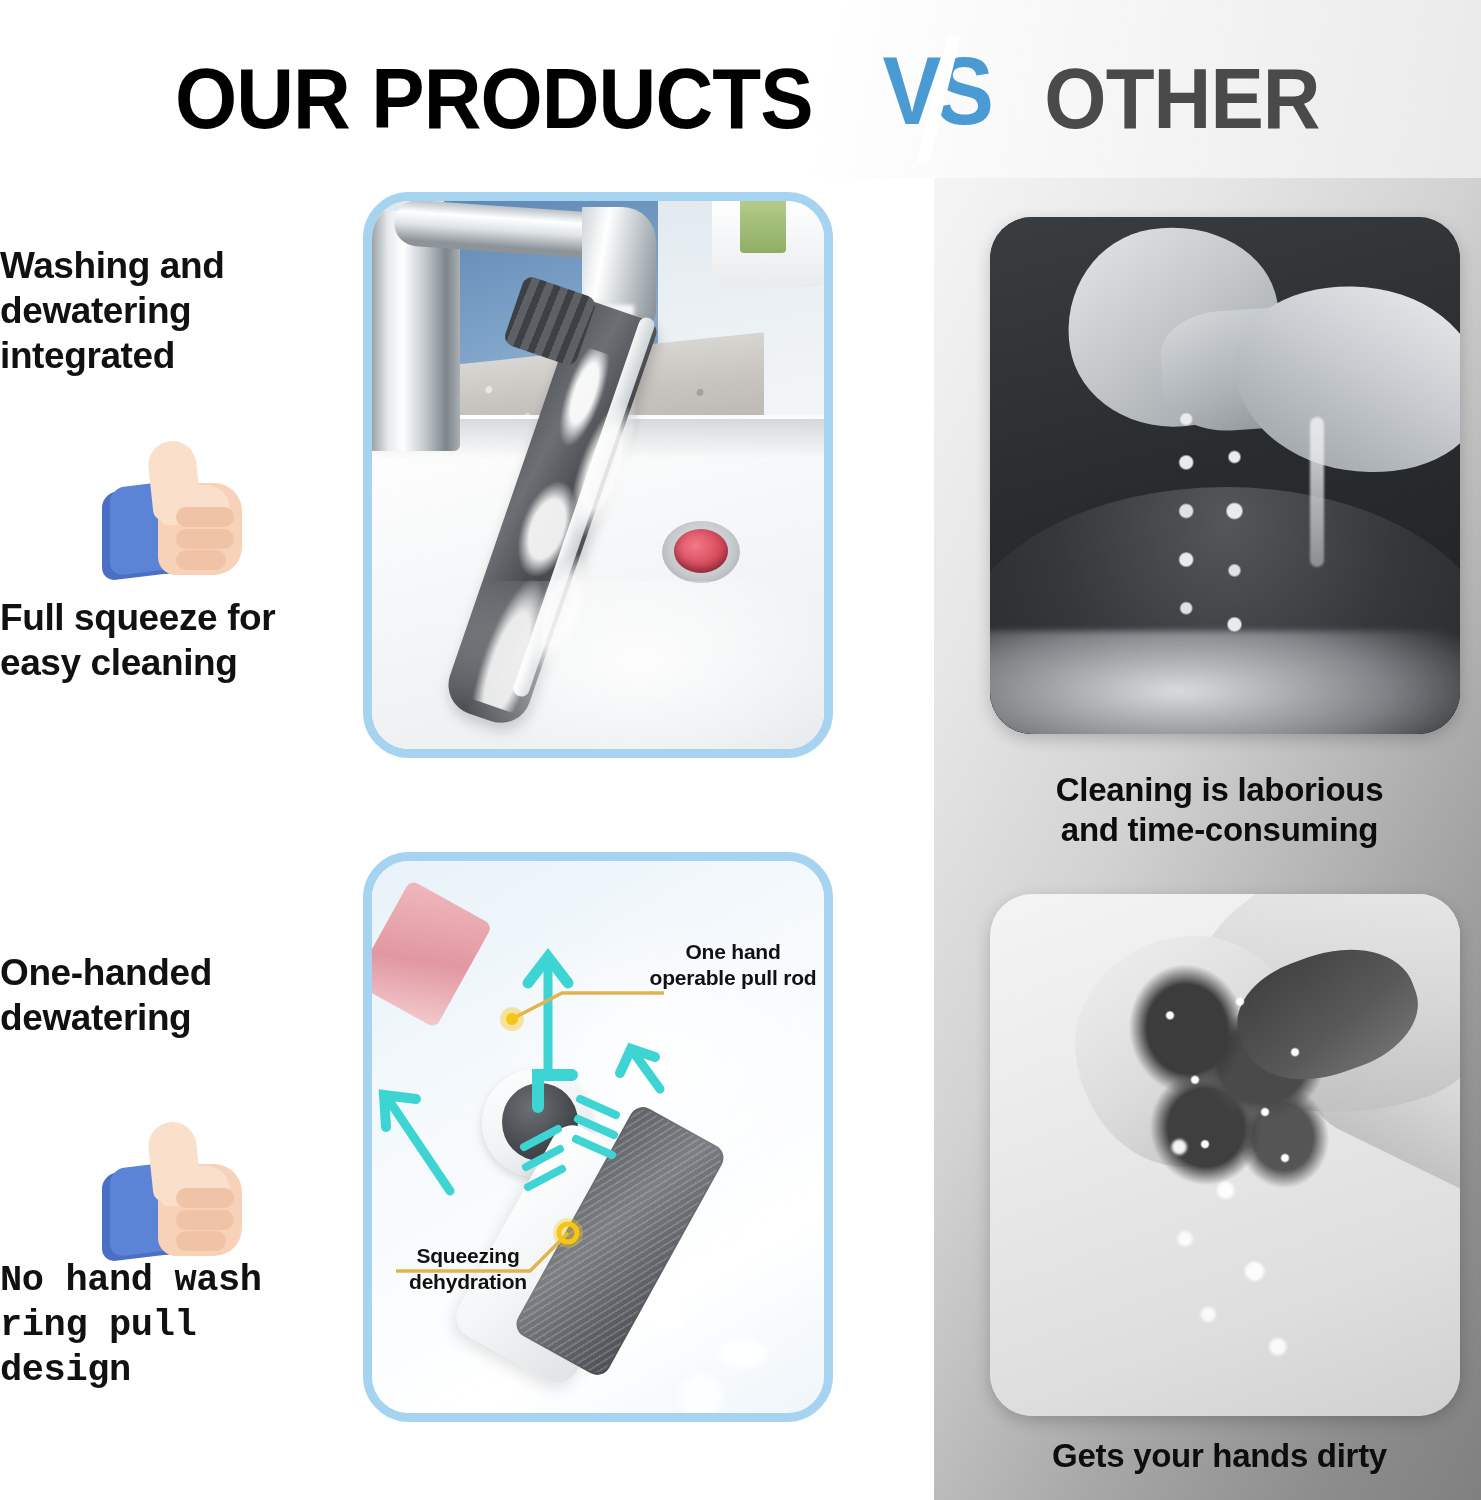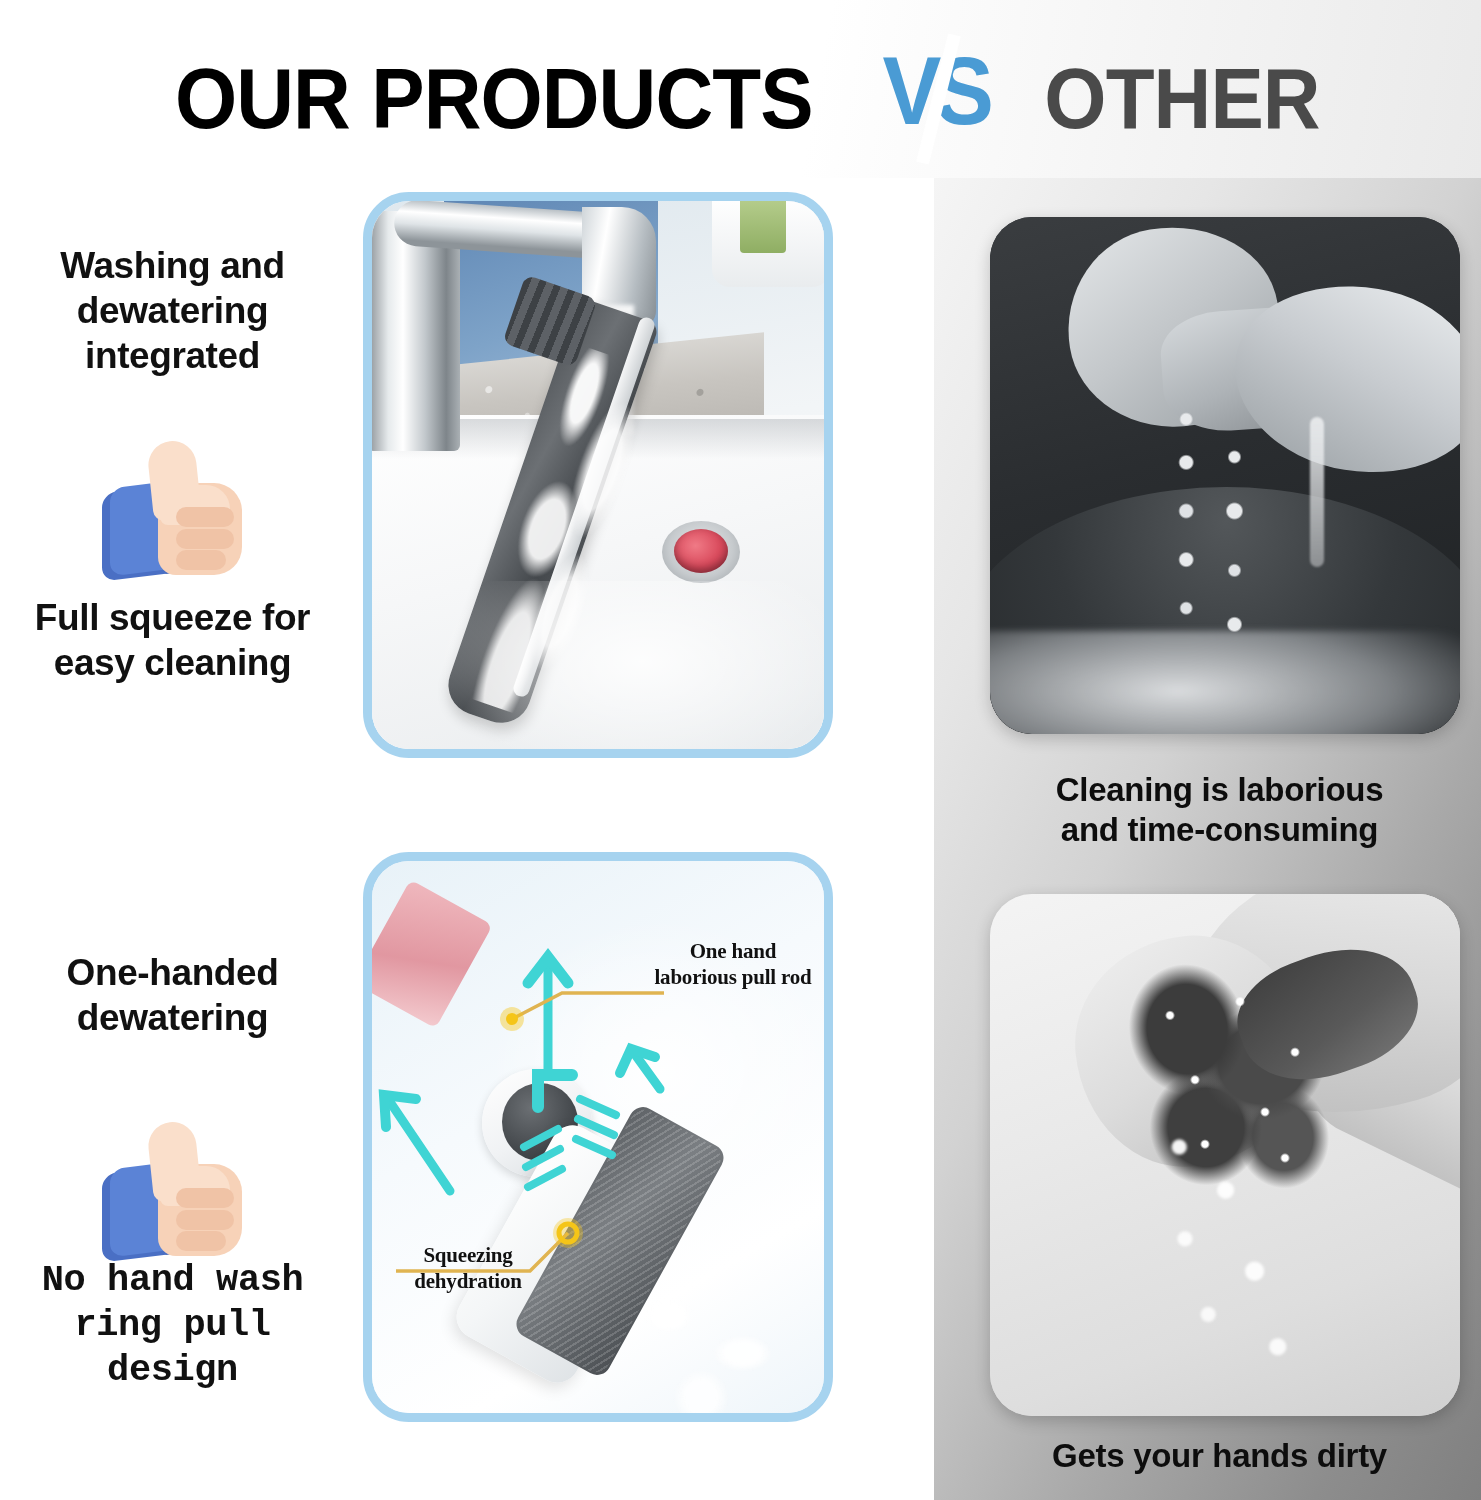--- a/index.html
+++ b/index.html
@@ -36,21 +36,21 @@
     font-size:96px; font-weight:bold; color:#4a9bd4;
     letter-spacing:-7px; line-height:1; text-align:center;
     transform:scaleX(.92); transform-origin:center;
   }
   #vs-slash{
     position:absolute; left:72px; top:-6px; width:13px; height:132px;
     background:#ffffff; transform:rotate(14deg); transform-origin:center;
   }
 
   
-  .left-col{ position:absolute; left:0; width:345px; text-align:center; }
+  .left-col{ position:absolute; left:0; width:345px; text-align:left; }
   .feat-line{
     font-size:37px; font-weight:bold; color:#111111; line-height:1.22;
     letter-spacing:-.4px;
   }
   #lt-block-a{ top:243px; }
   #lt-block-b{ top:595px; }
   #lt-block-c{ top:950px; }
   #lt-block-d{ top:1258px;font-family:Liberation Mono, monospace; }
 
   
@@ -91,21 +91,21 @@
 
   
   .photo-card{
     position:absolute;
     border:9px solid #a6d3ef;
     border-radius:46px;
     overflow:hidden;
     background:#eef6fb;
   }
   #card-top{ left:363px; top:192px; width:470px; height:566px; }
-  #card-bot{ left:363px; top:852px; width:470px; height:570px;font-family:Liberation Serif, serif; }
+  #card-bot{ left:363px; top:852px; width:470px; height:570px; }
 
   
   .scene{ position:absolute; inset:0; }
   #sc1-bg{ background:linear-gradient(170deg,#dfe8ee 0%,#f2f5f7 45%,#fbfcfd 100%); }
   #sc1-window{
     position:absolute; left:72px; top:-6px; width:214px; height:196px;
     background:linear-gradient(160deg,#5e86b4 0%,#7ea3c8 60%,#9db9d6 100%);
   }
   #sc1-counter{
     position:absolute; left:72px; top:148px; width:320px; height:84px;
@@ -539,21 +539,21 @@
       </g>
       <g>
         <path d="M196 372 L158 410 L24 410" stroke="#e0b451" stroke-width="3.5" fill="none"></path>
         <circle cx="196" cy="372" r="15" fill="#f5c518" opacity=".35"></circle>
         <circle cx="196" cy="372" r="9" fill="none" stroke="#f5c518" stroke-width="5"></circle>
       </g>
     </svg>
 
     <div class="callout" id="callout-rod">
       <div>One hand</div>
-      <div>laborious pull rod</div>
+      <div>operable pull rod</div>
     </div>
     <div class="callout" id="callout-dehy">
       <div>Squeezing</div>
       <div>dehydration</div>
     </div>
   </div>
 </div>
 
 <div id="right-panel">
 

